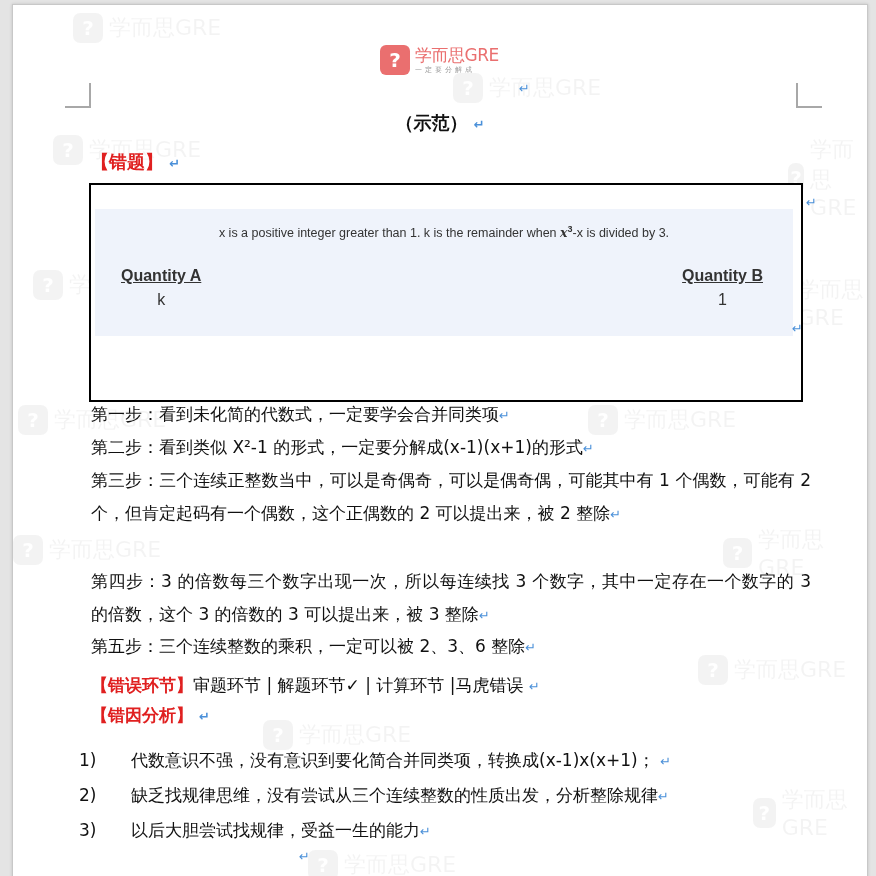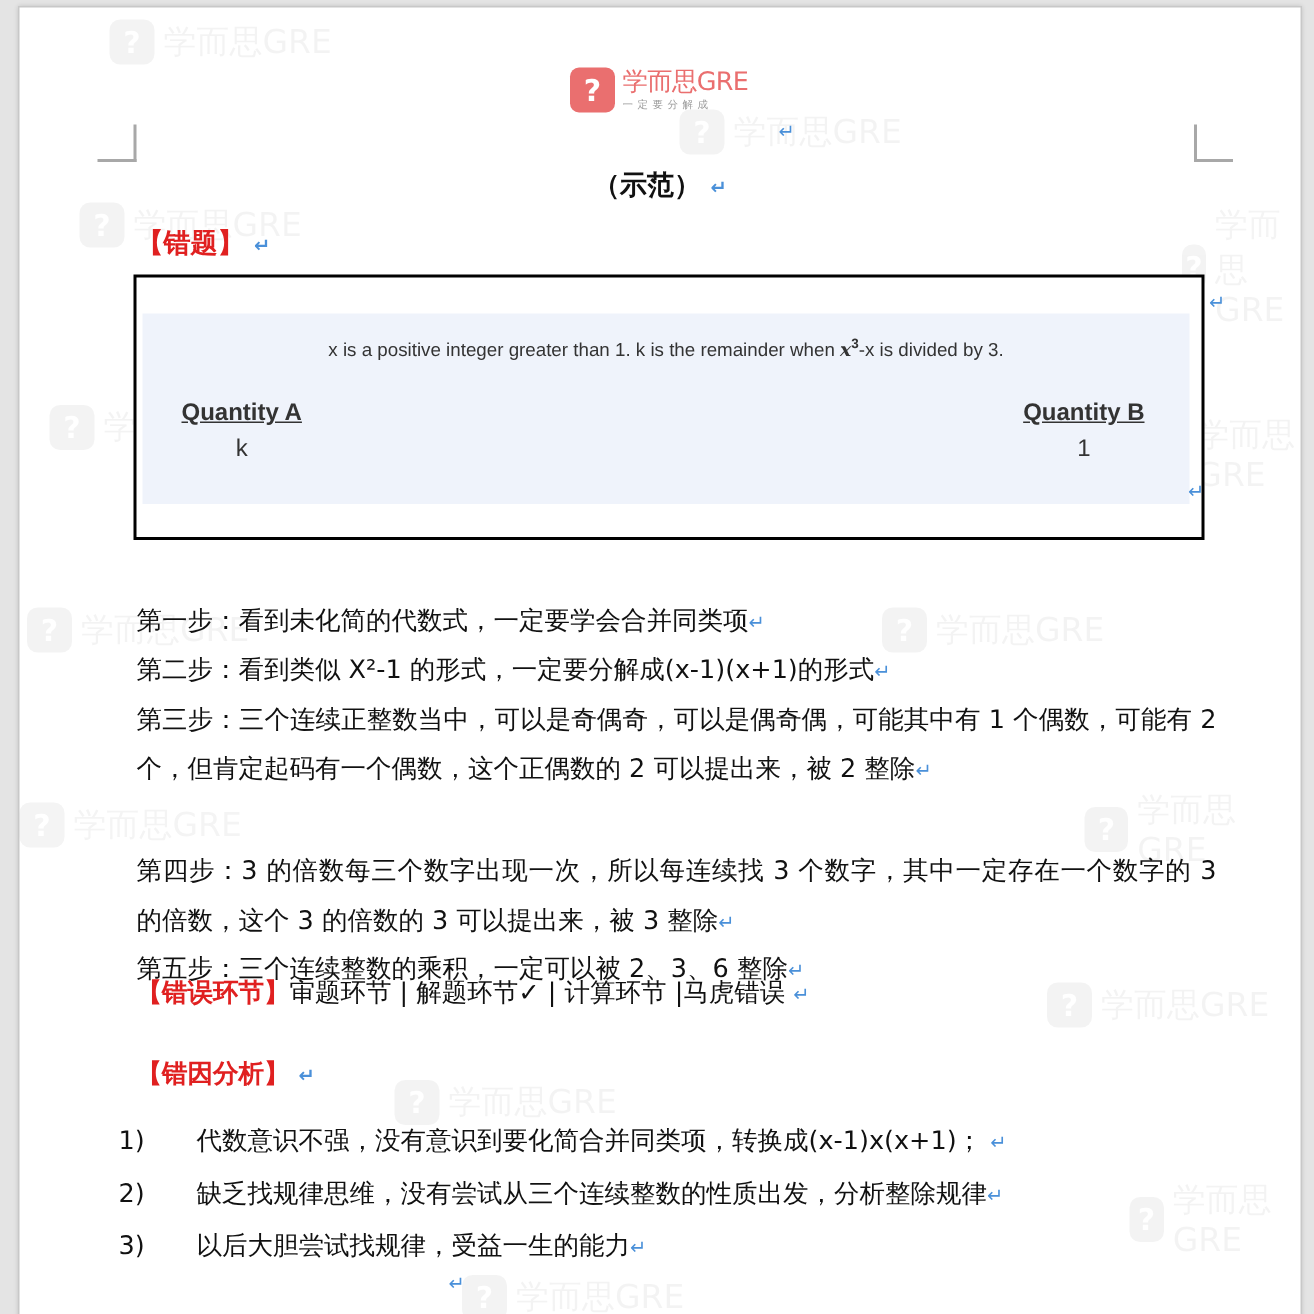--- a/index.html
+++ b/index.html
@@ -54,21 +54,21 @@
   .title-line {
     position: absolute; left: 0; right: 0; top: 106px;
     text-align: center; font-size: 18px; font-weight: bold; color: #111;
   }
   .heading {
     position: absolute;
     color: #e02020; font-weight: bold; font-size: 18px; text-align: right;
   }
   .problem-box {
     position: absolute; left: 76px; top: 178px;
-    width: 714px; height: 177px;
+    width: 714px; height: 219px;
     border: 2px solid #000; background: #fff;
   }
   .problem-inner {
     position: absolute; left: 4px; top: 24px; right: 8px; height: 127px;
     background: #eff3fb;
   }
   .problem-stmt {
     position: absolute; left: 0; right: 0; top: 15px;
     text-align: center; font-family: "Liberation Sans", sans-serif;
     font-size: 12.5px; color: #333;
@@ -191,21 +191,21 @@
   <span class="ret ret-abs" style="left:793px;top:190px;">↵</span>
   <span class="ret ret-abs" style="left:779px;top:316px;">↵</span>
 
 
   <div class="body-text" style="top:393px;"><span>第一步：看到未化简的代数式，一定要学会合并同类项</span><span class="ret">↵</span></div>
   <div class="body-text" style="top:426px;"><span>第二步：看到类似 X²-1 的形式，一定要分解成(x-1)(x+1)的形式</span><span class="ret">↵</span></div>
   <div class="body-text" style="top:459px;text-align:justify;"><span>第三步：三个连续正整数当中，可以是奇偶奇，可以是偶奇偶，可能其中有 1 个偶数，可能有 2 个，但肯定起码有一个偶数，这个正偶数的 2 可以提出来，被 2 整除</span><span class="ret">↵</span></div>
   <div class="body-text" style="top:560px;text-align:justify;"><span>第四步：3 的倍数每三个数字出现一次，所以每连续找 3 个数字，其中一定存在一个数字的 3 的倍数，这个 3 的倍数的 3 可以提出来，被 3 整除</span><span class="ret">↵</span></div>
   <div class="body-text" style="top:625px;"><span>第五步：三个连续整数的乘积，一定可以被 2、3、6 整除</span><span class="ret">↵</span></div>
 
-  <div class="body-text" style="top:641px;">
+  <div class="body-text" style="top:664px;">
     <span style="color:#e02020;font-weight:bold;">【错误环节】</span><span>审题环节</span>
     <span>|</span>
     <span>解题环节✓</span>
     <span>|</span>
     <span>计算环节</span>
     <span>|</span><span>马虎错误</span>
     <span class="ret">↵</span>
   </div>
 
   <div class="heading" style="left:78px;top:699px;font-size:17px;">

